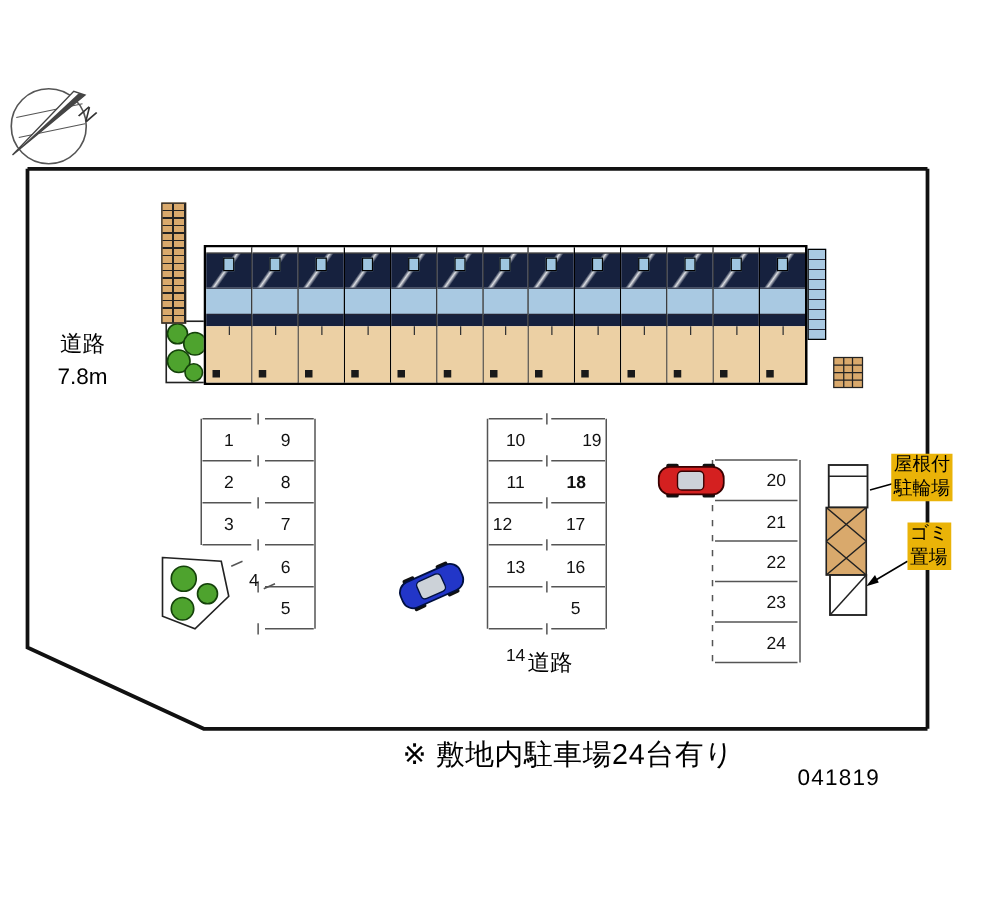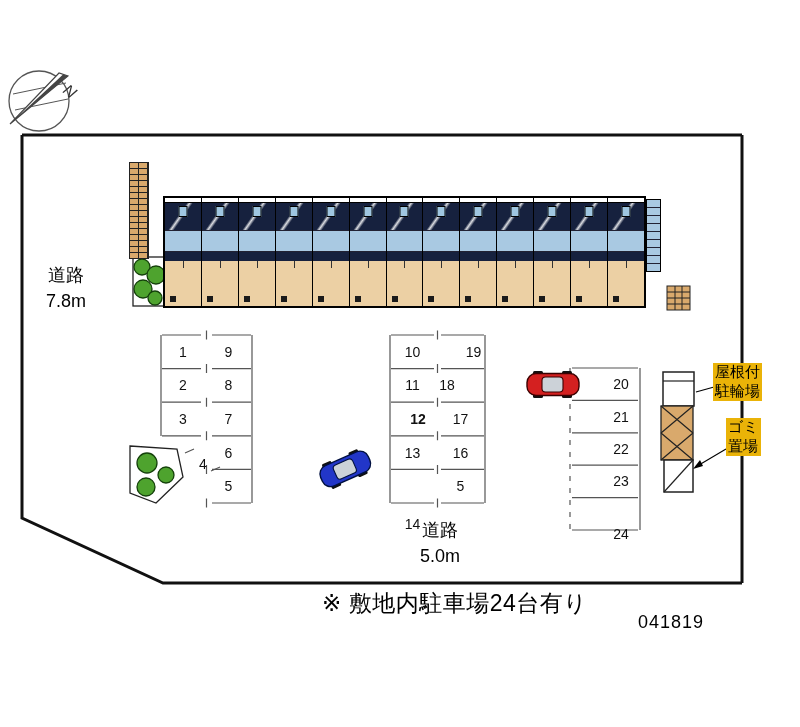--- a/index.html
+++ b/index.html
@@ -303,42 +303,41 @@
 <span class="stall-num" style="left: 183px; top: 351.8px;">1</span>
     <span class="stall-num" style="left: 183px; top: 385.4px;">2</span>
     <span class="stall-num" style="left: 183px; top: 419px;">3</span>
     <span class="stall-num" style="left: 228.5px; top: 351.8px;">9</span>
     <span class="stall-num" style="left: 228.5px; top: 385.4px;">8</span>
     <span class="stall-num" style="left: 228.5px; top: 419px;">7</span>
     <span class="stall-num" style="left: 228.5px; top: 452.6px;">6</span>
     <span class="stall-num" style="left: 228.5px; top: 486.2px;">5</span>
     <span class="stall-num" style="left: 412.5px; top: 351.8px;">10</span>
     <span class="stall-num" style="left: 412.5px; top: 385.4px;">11</span>
-    <span class="stall-num" style="left: 418px; top: 419px; font-weight: bold;">12</span>
+    <span class="stall-num" style="left: 402px; top: 419px;">12</span>
     <span class="stall-num" style="left: 412.5px; top: 452.6px;">13</span>
     <span class="stall-num" style="left: 412.5px; top: 492px; margin-top: 32px;">14</span>
     <span class="stall-num" style="left: 460.5px; top: 351.8px; margin-left: 13px;">19</span>
-    <span class="stall-num" style="left: 447px; top: 385.4px;">18</span>
+    <span class="stall-num" style="left: 461px; top: 385.4px; font-weight: bold;">18</span>
     <span class="stall-num" style="left: 460.5px; top: 419px;">17</span>
     <span class="stall-num" style="left: 460.5px; top: 452.6px;">16</span>
     <span class="stall-num" style="left: 460.5px; top: 486.2px;">5</span>
     <span class="stall-num" style="left: 621px; top: 384.2px;">20</span>
     <span class="stall-num" style="left: 621px; top: 416.6px;">21</span>
     <span class="stall-num" style="left: 621px; top: 449px;">22</span>
     <span class="stall-num" style="left: 621px; top: 481.4px;">23</span>
-    <span class="stall-num" style="left: 621px; top: 513.8px; margin-top: 20px;">24</span>
+    <span class="stall-num" style="left: 621px; top: 513.8px;">24</span>
   </div>
 
 <div class="road-label road-left">
   <div>道路</div>
   <div>7.8m</div>
 </div>
 <div class="road-label road-bottom">
   <div>道路</div>
-  <div>5.0m</div>
 </div>
 
 <div class="fac-label fac-bicycle">
   <div>屋根付</div>
   <div>駐輪場</div>
 </div>
 <div class="fac-label fac-garbage">
   <div>ゴミ</div>
   <div>置場</div>
 </div>

